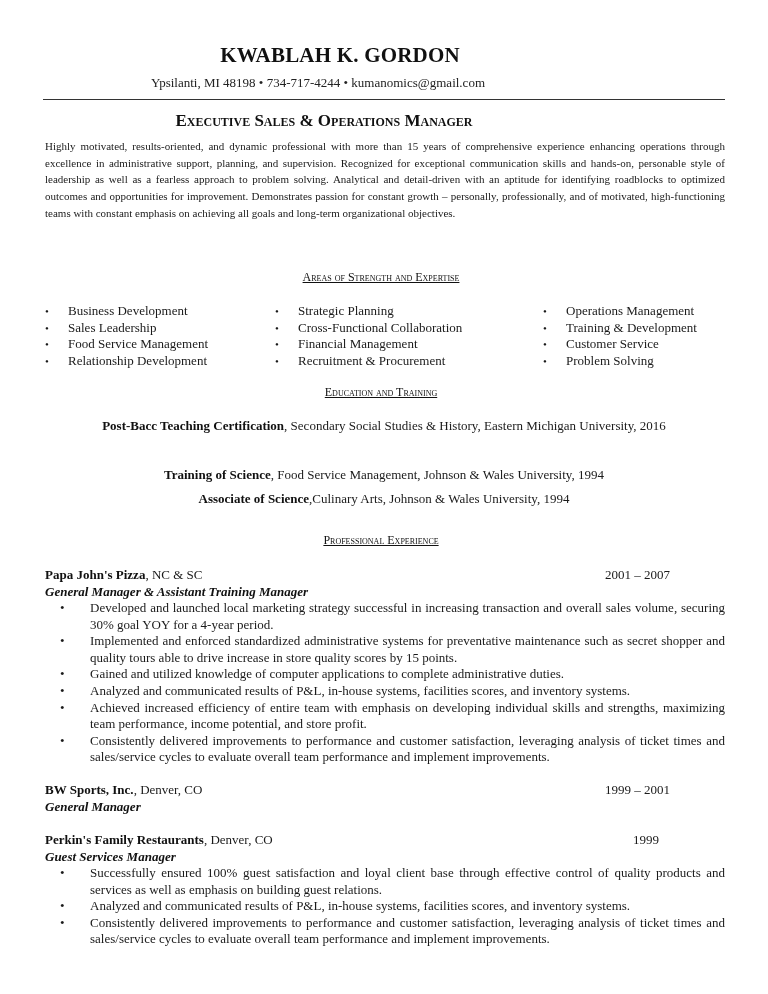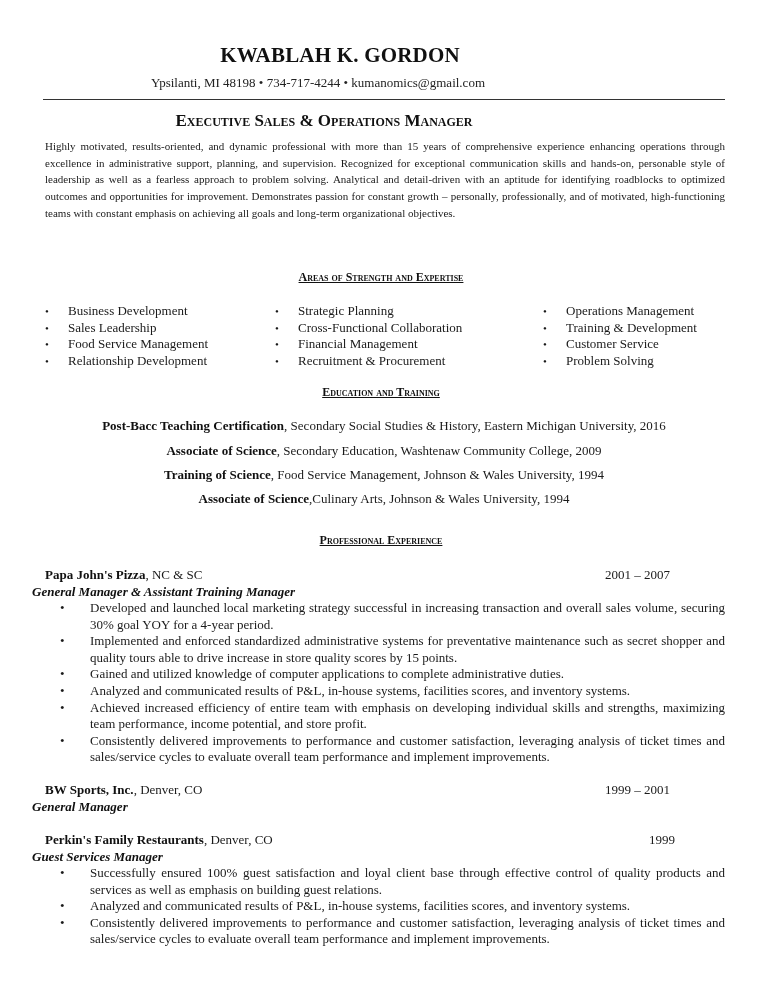--- a/index.html
+++ b/index.html
@@ -24,21 +24,21 @@
   .headline {
     position: absolute; top: 111px; left: 0; width: 648px; text-align: center;
     font-size: 17px; font-weight: bold; font-variant: small-caps; color: #111;
   }
   .summary {
     position: absolute; top: 138px; left: 45px; width: 680px;
     font-size: 11px; line-height: 16.7px; text-align: justify; color: #1a1a1a;
   }
   .section-title {
     position: absolute; left: 0; width: 762px; text-align: center;
-    font-size: 12px; font-weight: bold; font-variant: small-caps;
+    font-size: 12px; font-weight: normal; font-variant: small-caps;
     text-decoration: underline; color: #111;
   }
   .skills { position: absolute; top: 303px; left: 45px; width: 690px; height: 68px; }
   .skill-col { position: absolute; top: 0; }
   .skill-col ul { list-style: none; margin: 0; padding: 0; }
   .skill-col li {
     position: relative; font-size: 13px; line-height: 16.6px; padding-left: 23px;
     white-space: nowrap; color: #1a1a1a;
   }
   .skill-col li .bullet { position: absolute; left: 0; top: 0; font-size: 11px; }
@@ -46,21 +46,21 @@
     position: absolute; left: 0; width: 768px; text-align: center;
     font-size: 13px; color: #1a1a1a; white-space: nowrap;
   }
   .edu-line b { color: #111; }
   .job-head {
     position: absolute; left: 45px; width: 640px; font-size: 13px; color: #1a1a1a;
   }
   .job-head .company { font-weight: bold; color: #111; }
   .job-head .dates { position: absolute; top: 0; white-space: nowrap; }
   .job-title {
-    position: absolute; left: 32px; font-size: 13px; font-weight: bold; font-style: italic; color: #111;
+    position: absolute; left: 45px; font-size: 13px; font-weight: bold; font-style: italic; color: #111;
   }
   .duties { position: absolute; left: 60px; width: 665px; margin: 0; padding: 0; list-style: none; }
   .duties li {
     position: relative; padding-left: 30px; font-size: 13px; line-height: 16.6px;
     text-align: justify; color: #1a1a1a;
   }
   .duties li .bullet { position: absolute; left: 0; top: 0; }
 </style>
 </head>
 <body>
@@ -97,21 +97,20 @@
         <li><span class="bullet">•</span><span>Operations Management</span></li>
         <li><span class="bullet">•</span><span>Training &amp; Development</span></li>
         <li><span class="bullet">•</span><span>Customer Service</span></li>
         <li><span class="bullet">•</span><span>Problem Solving</span></li>
       </ul>
     </div>
   </div>
 
   <div class="section-title" style="top:385px;">Education and Training</div>
   <div class="edu-line" style="top:418px;"><b>Post-Bacc Teaching Certification</b><span>, Secondary Social Studies &amp; History, Eastern Michigan University, 2016</span></div>
-  <div class="edu-line" style="top:443px;"><b>Associate of Science</b><span>, Secondary Education, Washtenaw Community College, 2009</span></div>
   <div class="edu-line" style="top:467px;"><b>Training of Science</b><span>, Food Service Management, Johnson &amp; Wales University, 1994</span></div>
   <div class="edu-line" style="top:491px;"><b>Associate of Science</b><span>,Culinary Arts, Johnson &amp; Wales University, 1994</span></div>
 
   <div class="section-title" style="top:533px;">Professional Experience</div>
 
   <div class="job-head" style="top:567px;">
     <span class="company">Papa John's Pizza</span><span>, NC &amp; SC</span>
     <span class="dates" style="left:560px;">2001 – 2007</span>
   </div>
   <div class="job-title" style="top:584px;">General Manager &amp; Assistant Training Manager</div>
@@ -125,21 +124,21 @@
   </ul>
 
   <div class="job-head" style="top:782px;">
     <span class="company">BW Sports, Inc.</span><span>, Denver, CO</span>
     <span class="dates" style="left:560px;">1999 – 2001</span>
   </div>
   <div class="job-title" style="top:799px;">General Manager</div>
 
   <div class="job-head" style="top:832px;">
     <span class="company">Perkin's Family Restaurants</span><span>, Denver, CO</span>
-    <span class="dates" style="left:604px;">1999</span>
+    <span class="dates" style="left:588px;">1999</span>
   </div>
   <div class="job-title" style="top:849px;">Guest Services Manager</div>
   <ul class="duties" style="top:865px;">
     <li><span class="bullet">•</span><span>Successfully ensured 100% guest satisfaction and loyal client base through effective control of quality products and services as well as emphasis on building guest relations.</span></li>
     <li><span class="bullet">•</span><span>Analyzed and communicated results of P&amp;L, in-house systems, facilities scores, and inventory systems.</span></li>
     <li><span class="bullet">•</span><span>Consistently delivered improvements to performance and customer satisfaction, leveraging analysis of ticket times and sales/service cycles to evaluate overall team performance and implement improvements.</span></li>
   </ul>
 
 </div>
 

